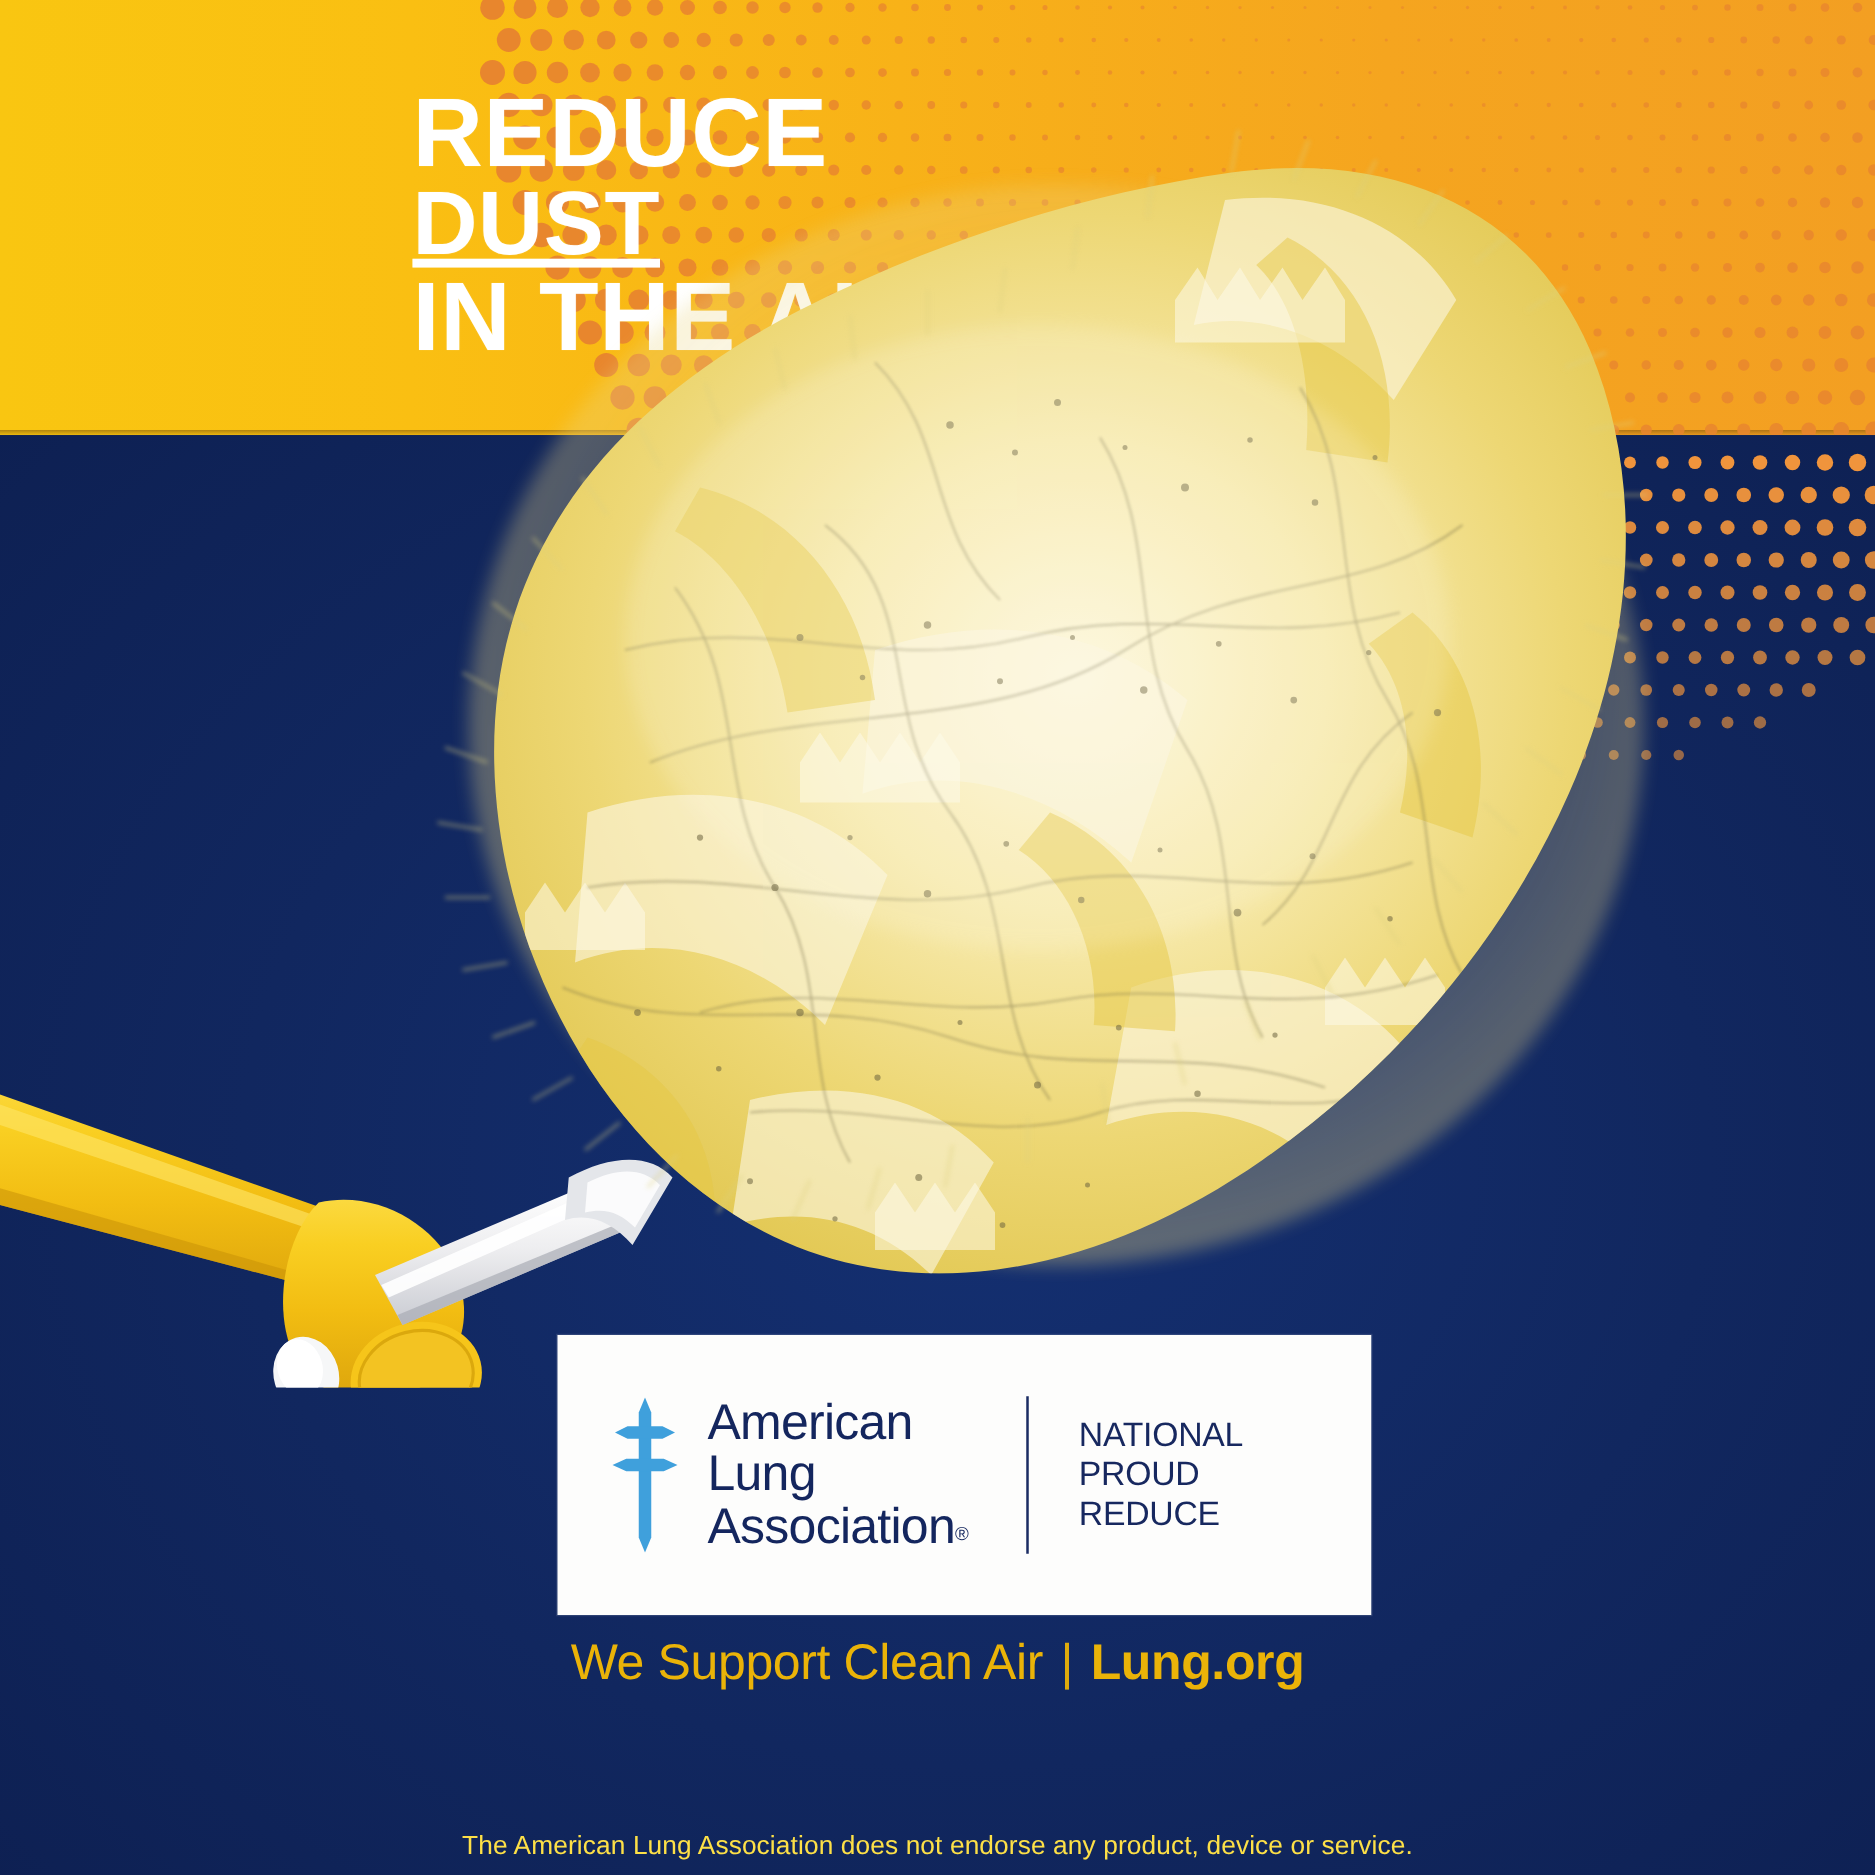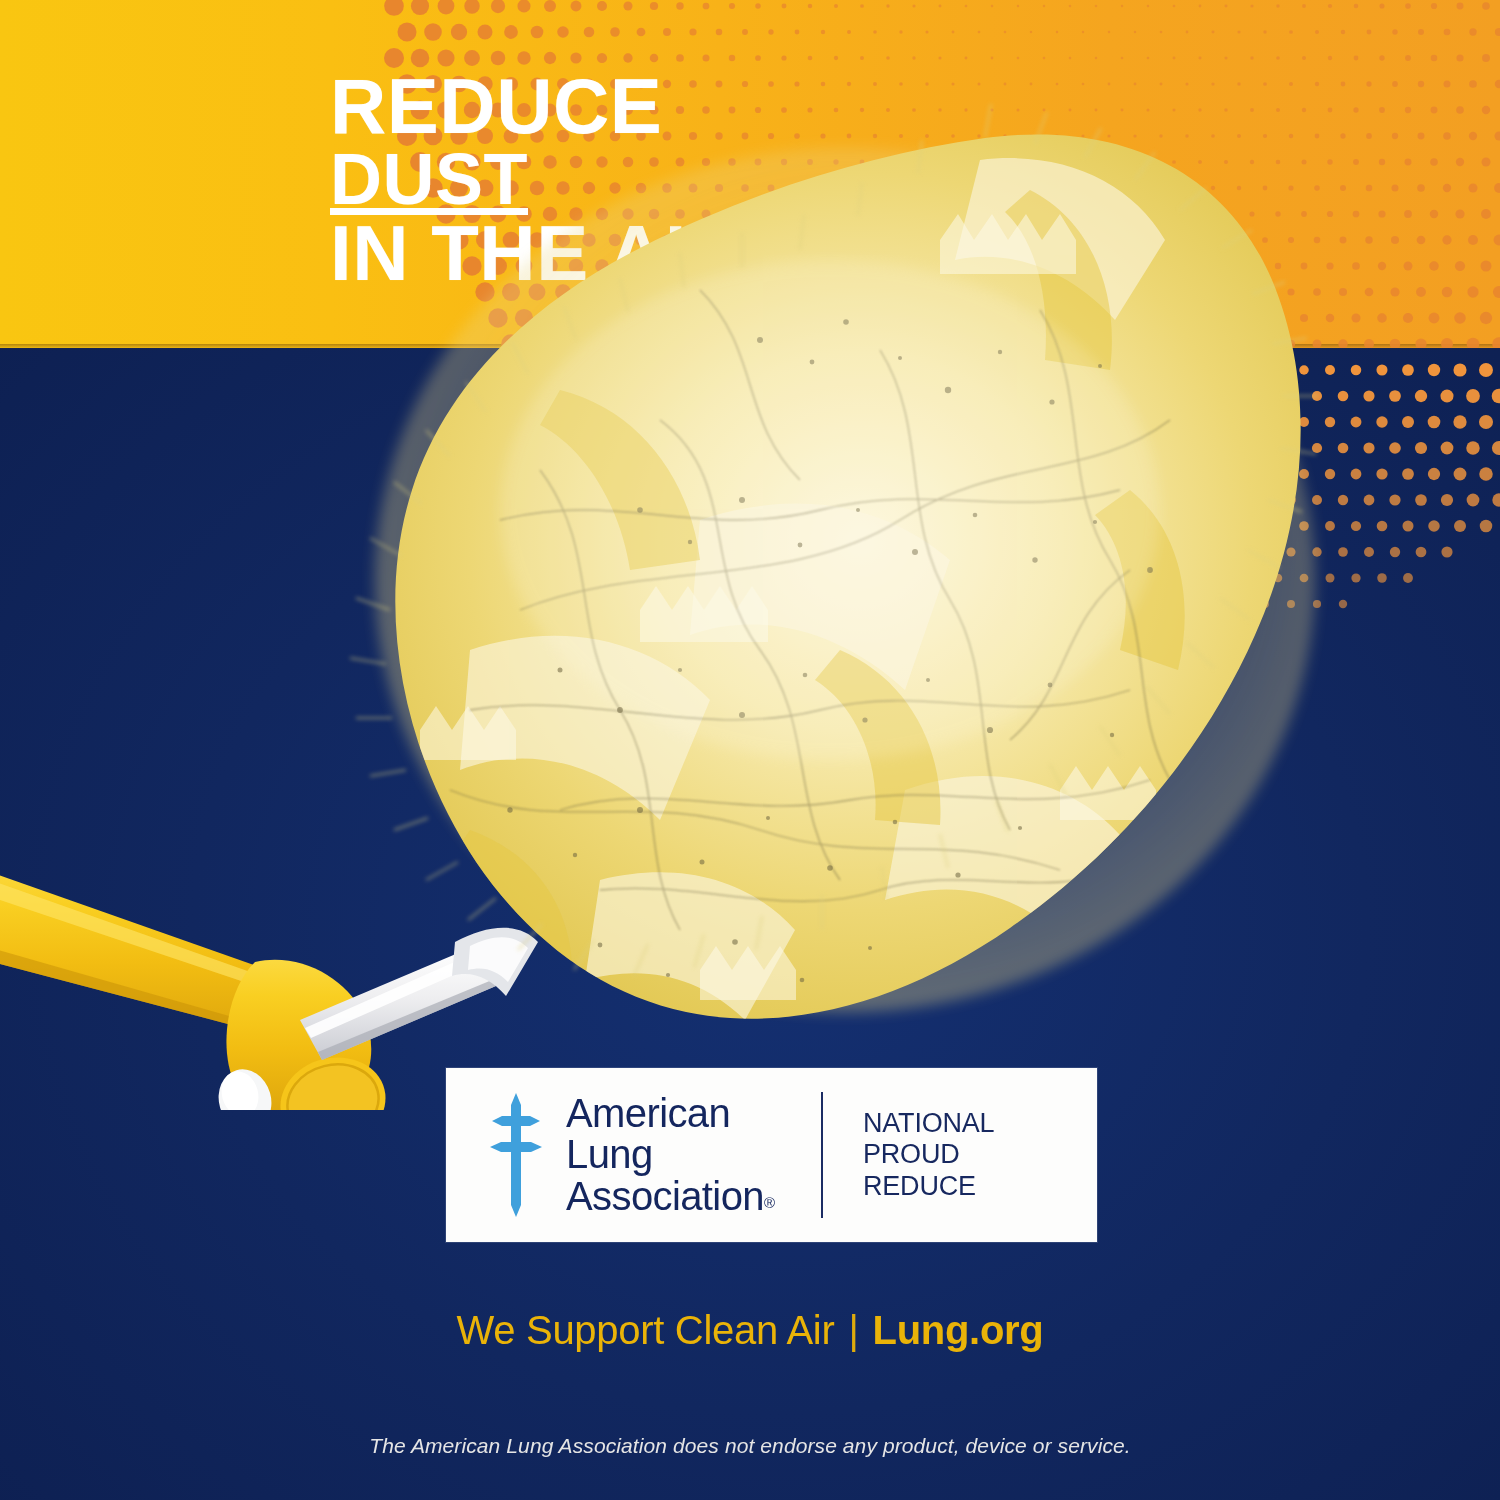--- a/index.html
+++ b/index.html
@@ -49,21 +49,21 @@
   .hl-1 { font-size:78px; }
   .hl-2 { font-size:72px;text-decoration:underline; }
   .hl-3 { font-size:78px; }
 
   
   .duster { position:absolute; left:0; top:90px; width:1500px; height:1020px; }
 
   
   .logo-card {
     position:absolute; left:446px; top:1068px;
-    width:651px; height:174px;
+    width:651px; height:224px;
     background:#fdfdfc;
     display:flex; align-items:center;
     padding:0 0 0 42px;
     box-shadow:0 0 0 1px rgba(255,255,255,.12);
   }
   .ala-lockup { display:flex; align-items:center; gap:22px; }
   .ala-cross { width:56px; height:128px; flex:0 0 auto; }
   .ala-words {
     color:#14265e;
     font-size:40px;
@@ -96,27 +96,26 @@
     color:#eab308;
     font-size:40px;
     letter-spacing:-0.3px;
     white-space:nowrap;
   }
   .tagline .sep { padding:0 14px; font-weight:400; opacity:.95; }
   .tagline .url { font-weight:bold; }
 
   
   .disclaimer {
-    position:absolute; left:0; top:1434px; width:1500px;
+    position:absolute; left:0; top:1465px; width:1500px;
     text-align:center;
-    color:#e5e5e5;
+    color:#fde047;
     font-size:21px;
     letter-spacing:0.1px;
     white-space:nowrap;
-    font-style:italic;
   }
 </style>
 </head>
 <body>
 
 <div class="ad">
 
   <div class="navy-bg"></div>
 
   <div class="yellow-band"></div>

